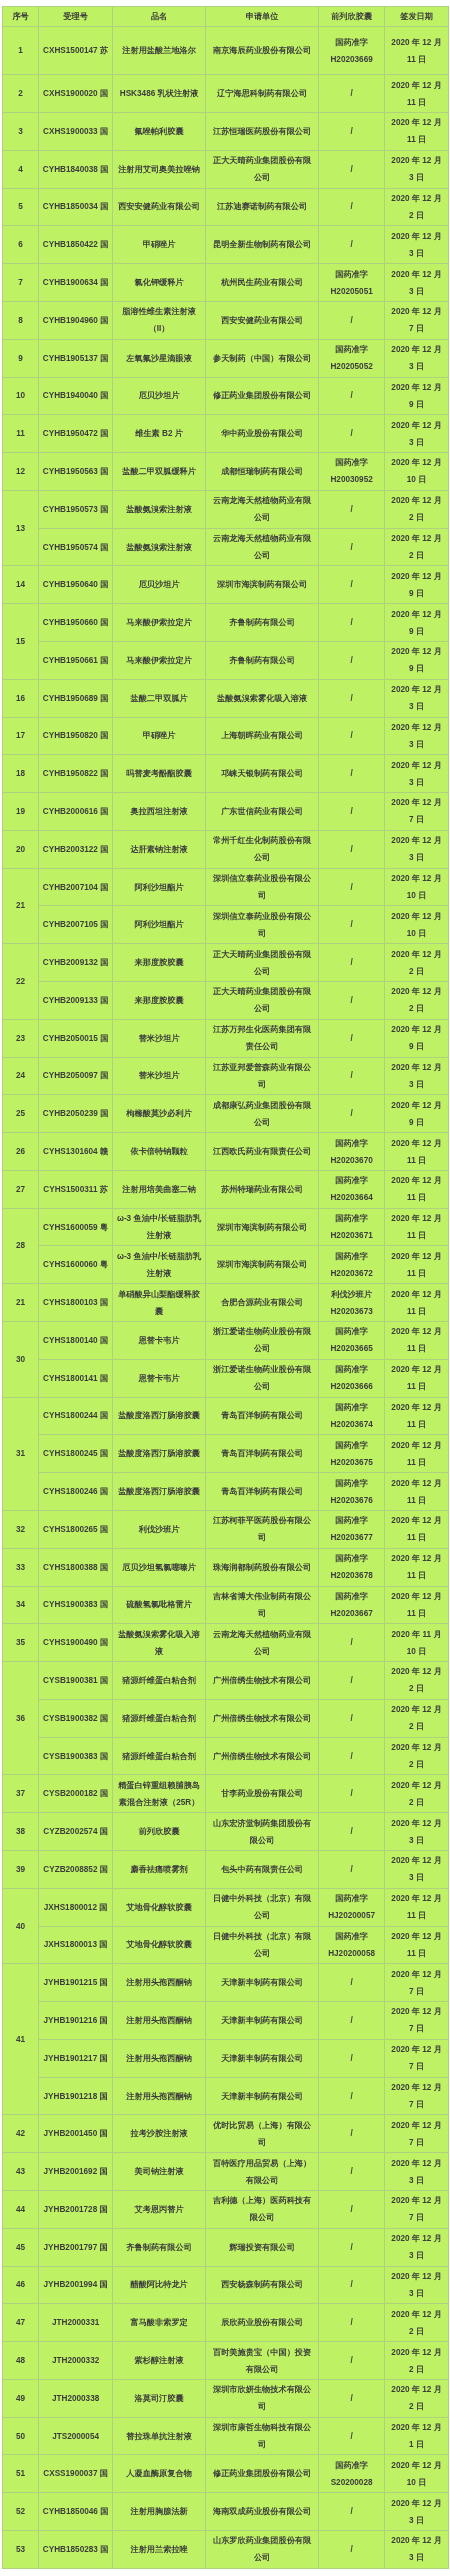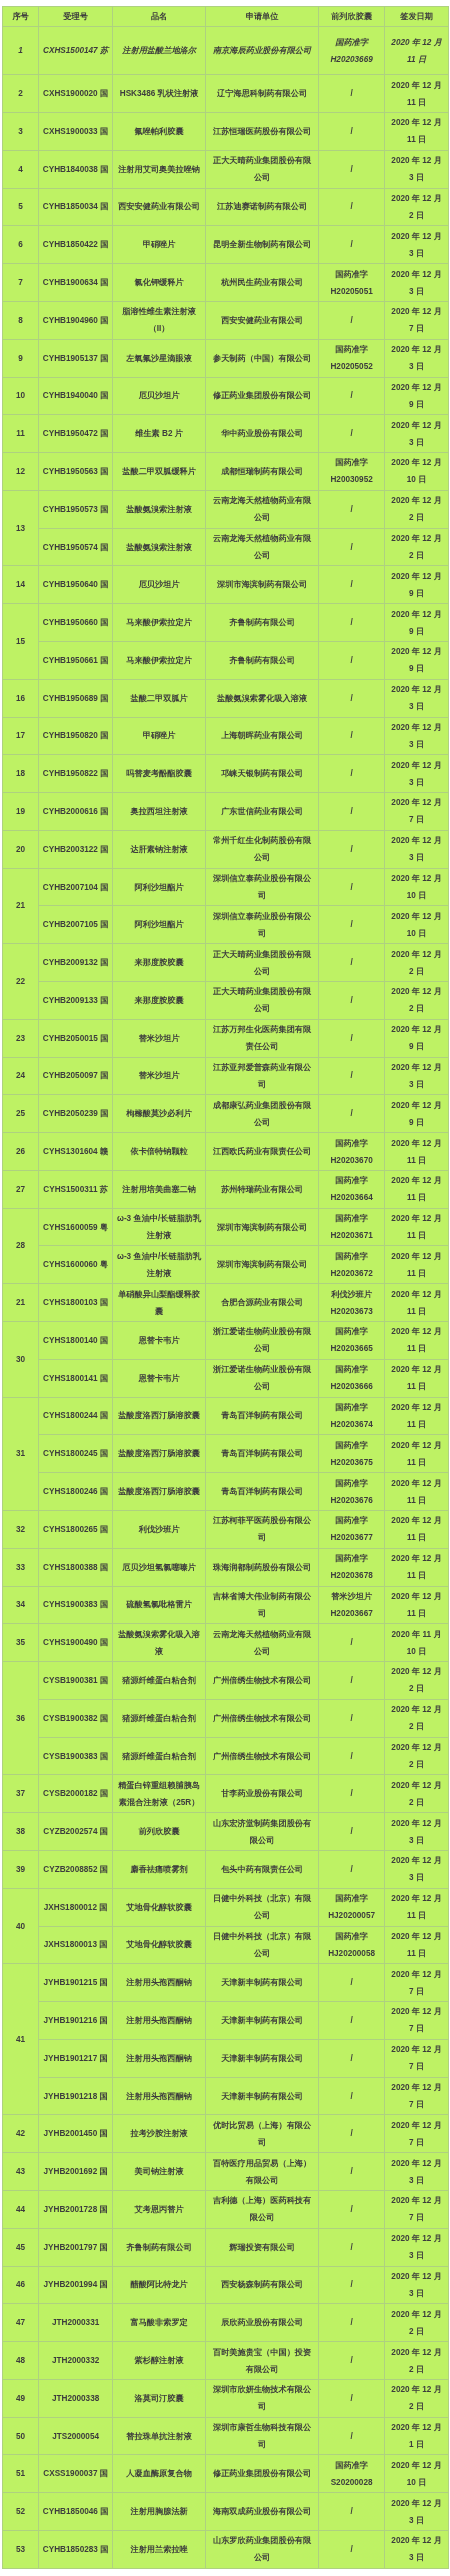--- a/index.html
+++ b/index.html
@@ -22,21 +22,21 @@
     font-weight:bold;
     text-align:center;
     vertical-align:middle;
     padding:1.4px 2.9px;
     line-height:17px;
     word-break:break-word;
     color:#3d3d3d;
   }
   th{height:17px;}
   td{height:18px;}
-  tr.first-row td{height:44px;font-style:italic;}
+  tr.first-row td{height:44px;}
   col.c-no{width:36px;}
   col.c-acc{width:74px;}
   col.c-name{width:93px;}
   col.c-app{width:113px;}
   col.c-apr{width:66px;}
   col.c-date{width:64px;}
 </style>
 </head>
 <body>
 
@@ -378,21 +378,21 @@
         <td>厄贝沙坦氢氯噻嗪片</td>
         <td>珠海润都制药股份有限公司</td>
         <td>国药准字 H20203678</td>
         <td>2020 年 12 月 11 日</td>
       </tr>
       <tr>
         <td rowspan="1">34</td>
         <td>CYHS1900383 国</td>
         <td>硫酸氢氯吡格雷片</td>
         <td>吉林省博大伟业制药有限公司</td>
-        <td>替米沙坦片 H20203667</td>
+        <td>国药准字 H20203667</td>
         <td>2020 年 12 月 11 日</td>
       </tr>
       <tr>
         <td rowspan="1">35</td>
         <td>CYHS1900490 国</td>
         <td>盐酸氨溴索雾化吸入溶液</td>
         <td>云南龙海天然植物药业有限公司</td>
         <td>/</td>
         <td>2020 年 11 月 10 日</td>
       </tr>

